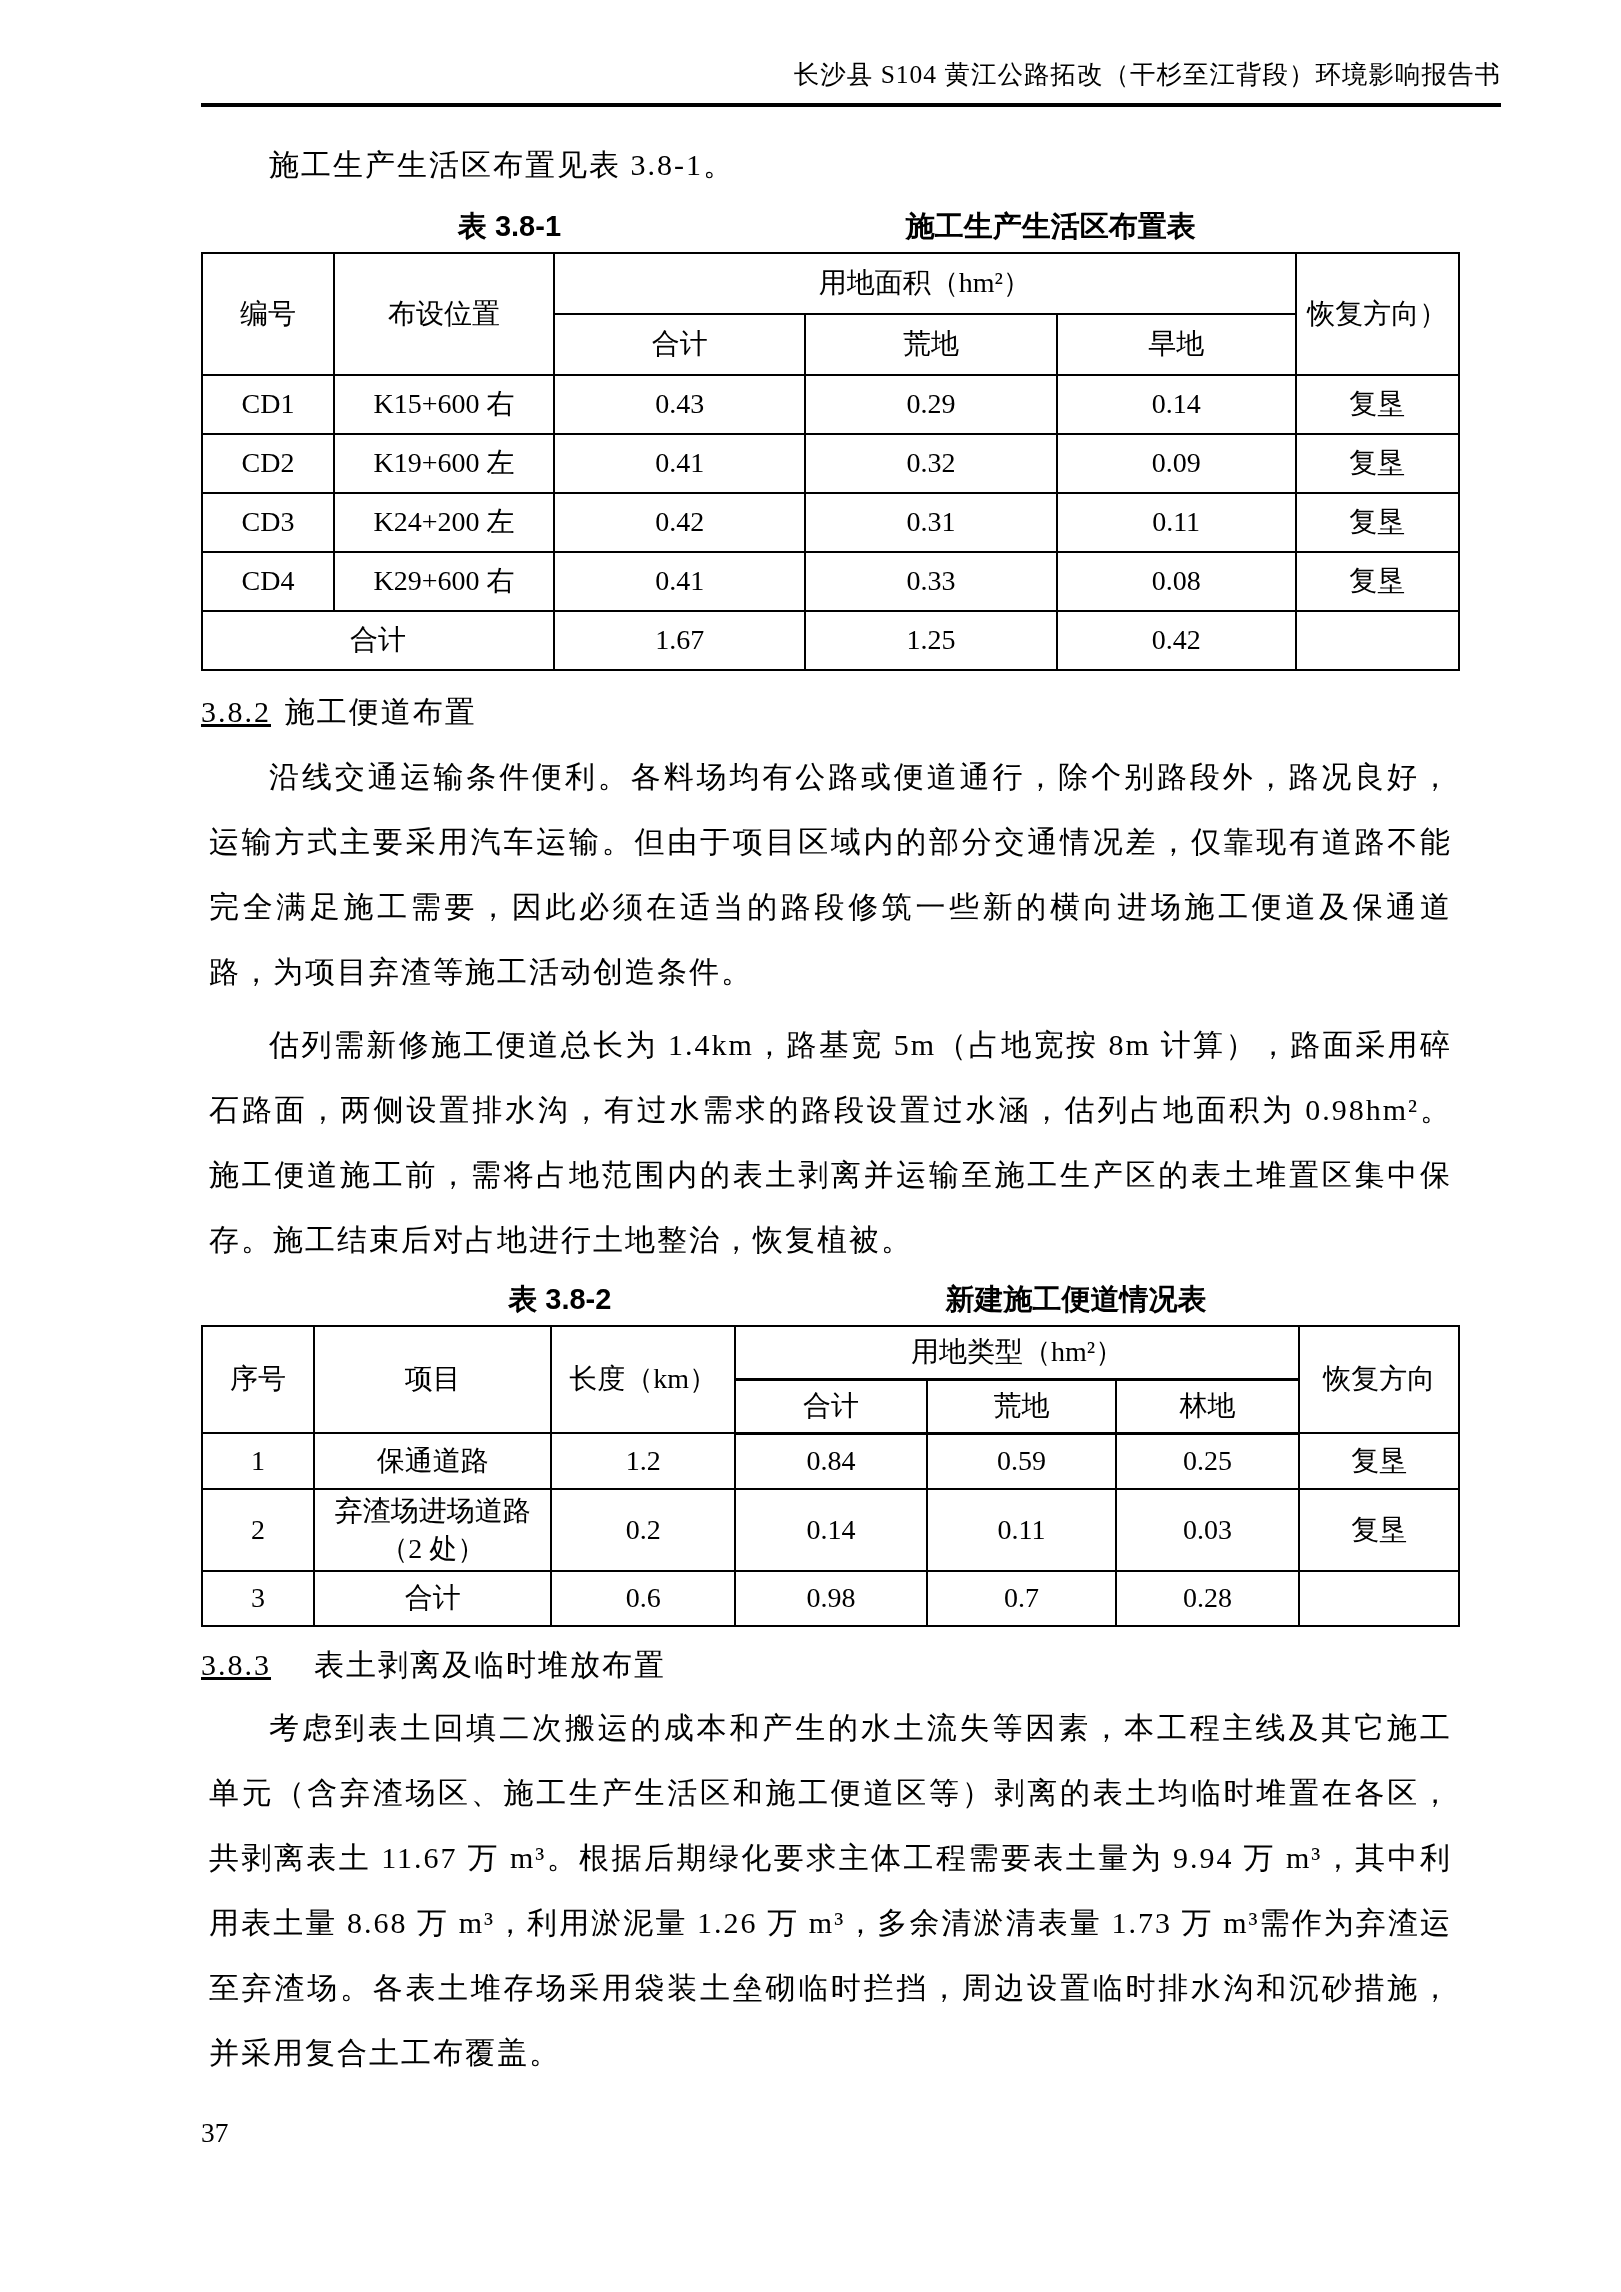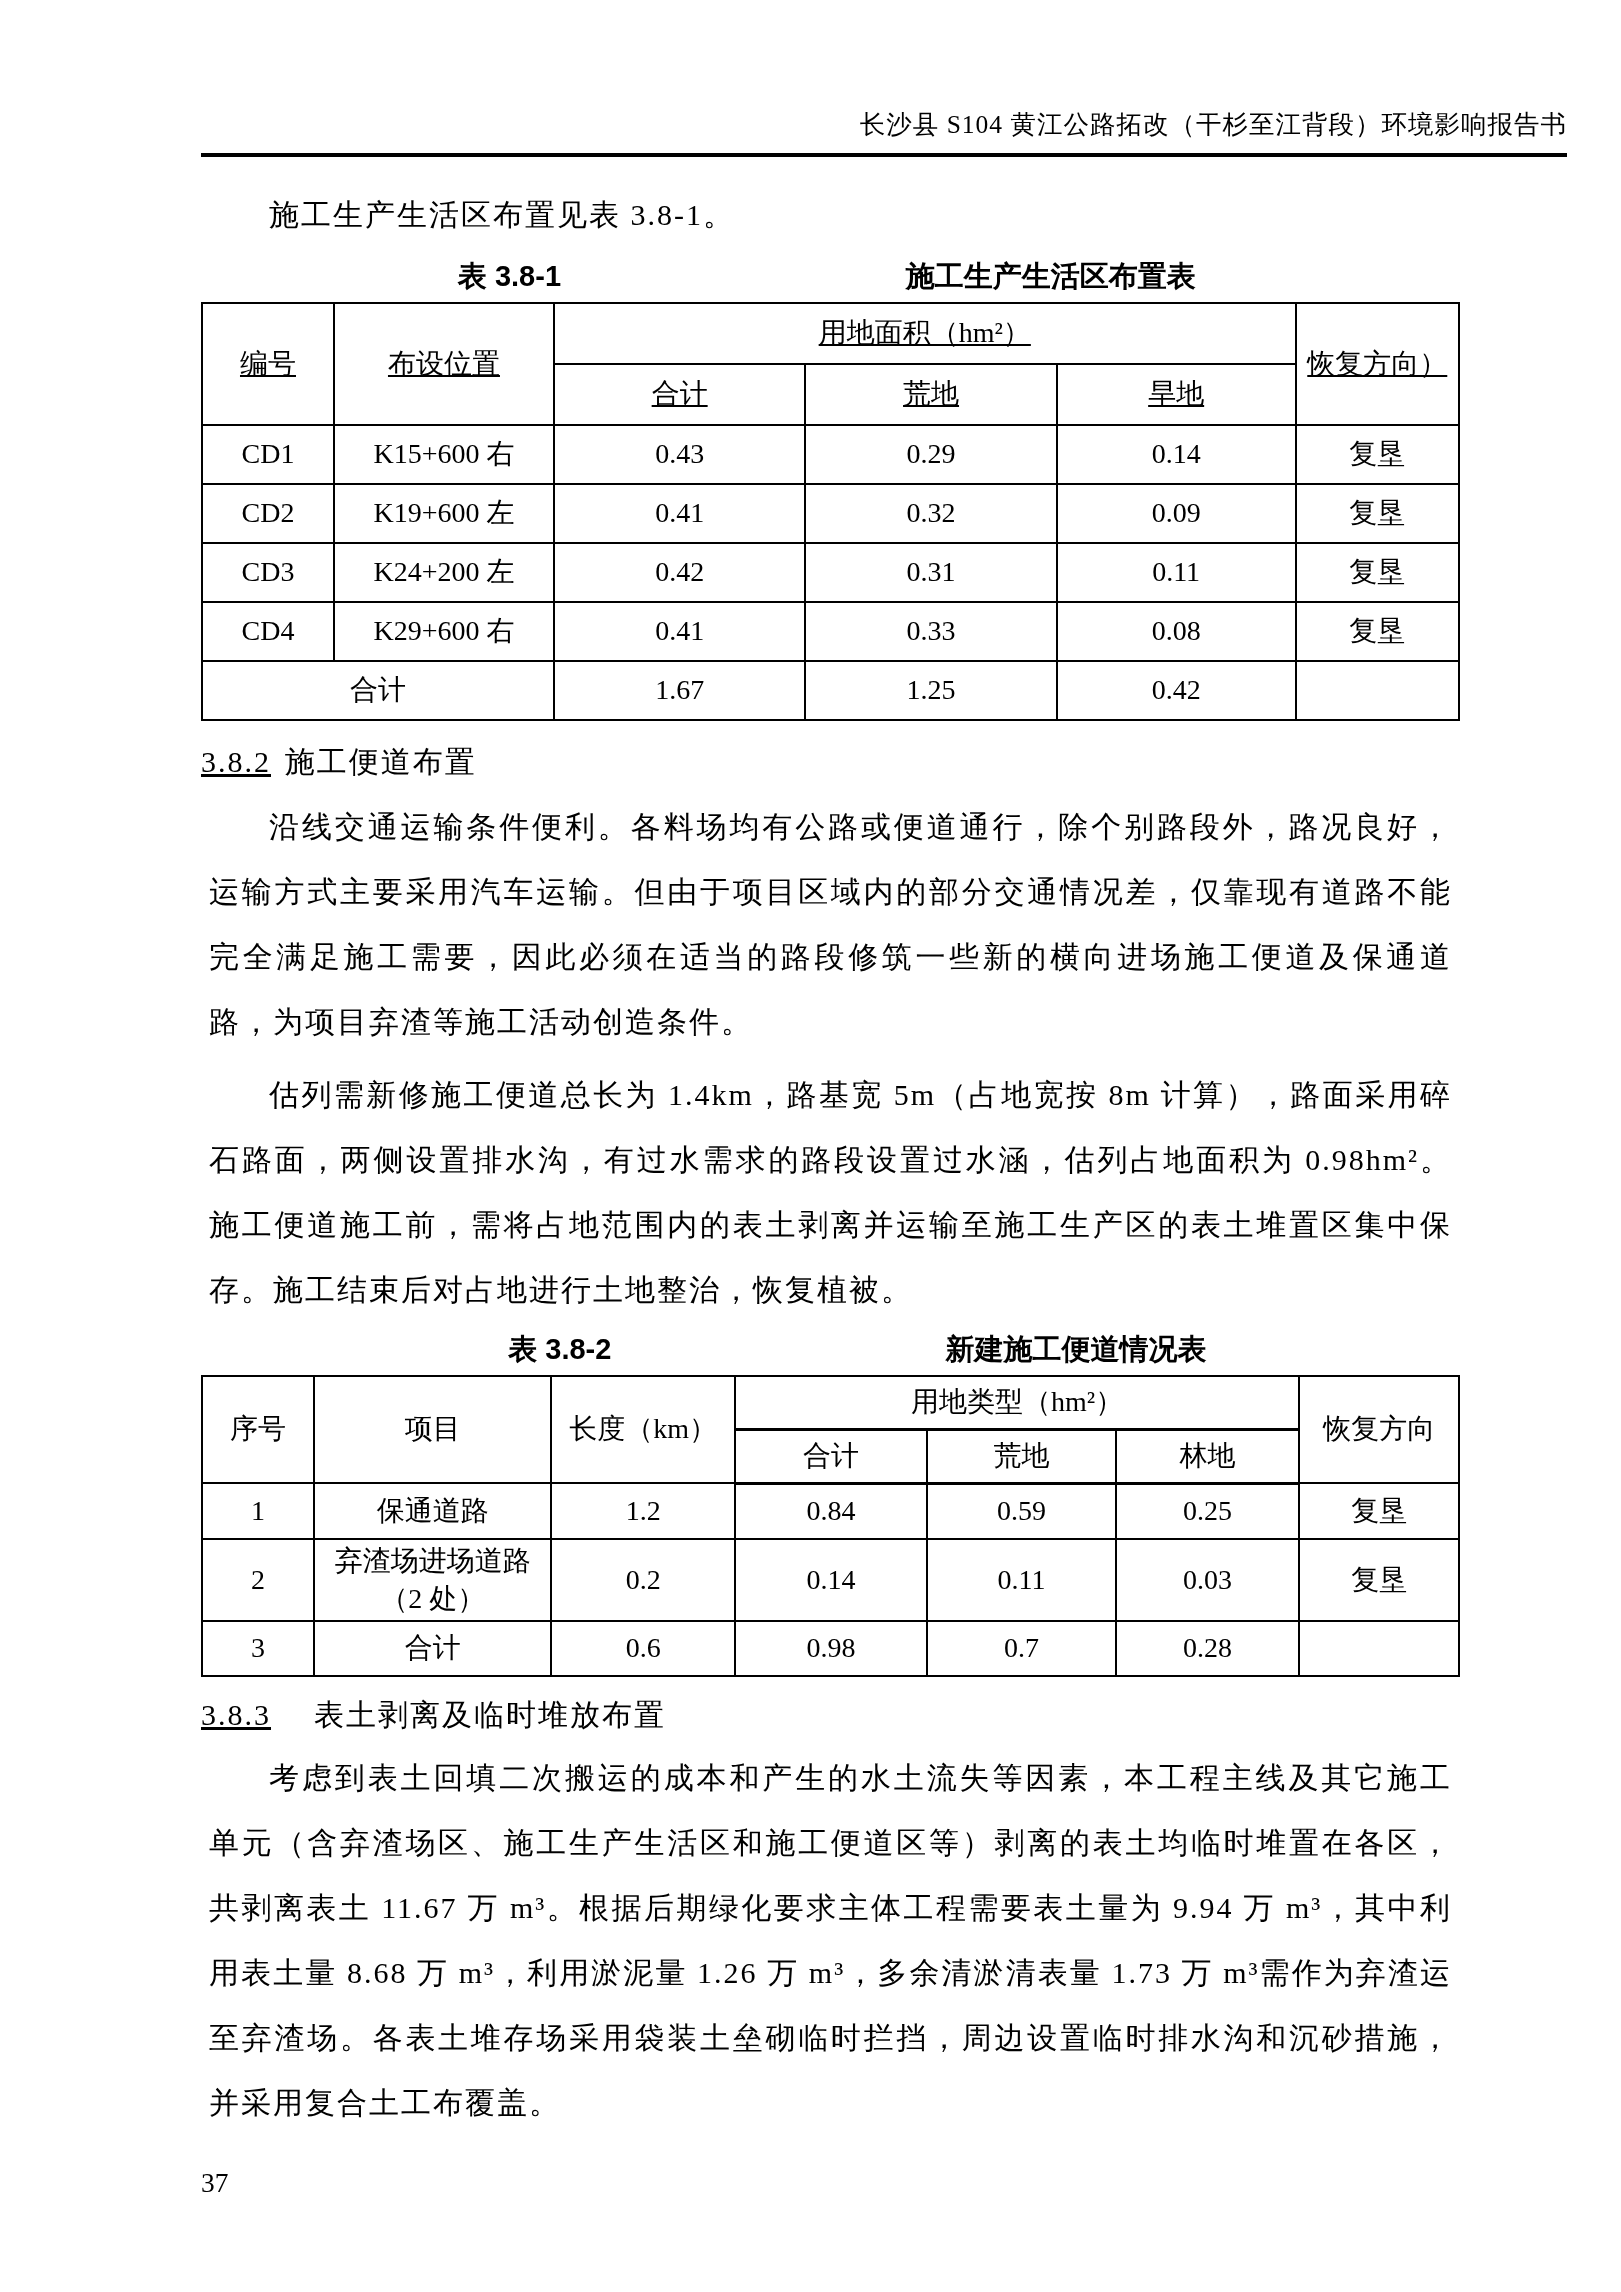--- a/index.html
+++ b/index.html
@@ -5,21 +5,21 @@
   html, body { margin: 0; padding: 0; background: #ffffff; }
   body {
     width: 1621px; height: 2293px;
     font-family: "Liberation Serif", "DejaVu Serif", serif;
     color: #000;
     overflow: hidden;
   }
   .page { position: relative; width: 1621px; height: 2293px; box-sizing: border-box; }
 
   
-  .header { margin: 0 54px 0 201px; padding-top: 108px; }
+  .header { margin: 0 120px 0 201px; padding-top: 58px; }
   .header-title {
     text-align: right;
     font-size: 25.5px;
     letter-spacing: 1px;
     line-height: 33px;
   }
   .header-rule { border-bottom: 4.9px solid #000; margin-top: 11.8px; }
 
   
   .content { margin: 0 161px 0 201px; width: 1259px; }
@@ -66,21 +66,21 @@
     margin-top: 3.9px;
   }
   table.doc-table td {
     border: 2px solid #000;
     text-align: center;
     vertical-align: middle;
     font-size: 28px;
     padding: 2px 5.9px;
     overflow: hidden;
   }
-  table.t1 tr.head-row td    { height: 55px; text-decoration: underline; }
+  table.t1 tr.head-row td    { height: 55px; }
   table.t1 tr.data-row td    { height: 53px; }
   table.t1 tr.subhead td     { border-bottom: 2.9px solid #000; }
 
   table.t2 tr.head-row td    { height: 47px; }
   table.t2 tr.data-row td    { height: 49px; }
   table.t2 td.group-cell     { border-bottom: 3.9px solid #000; }
   table.t2 tr.subhead td     { border-bottom: 3.9px solid #000; }
 
   
   .page-number {

